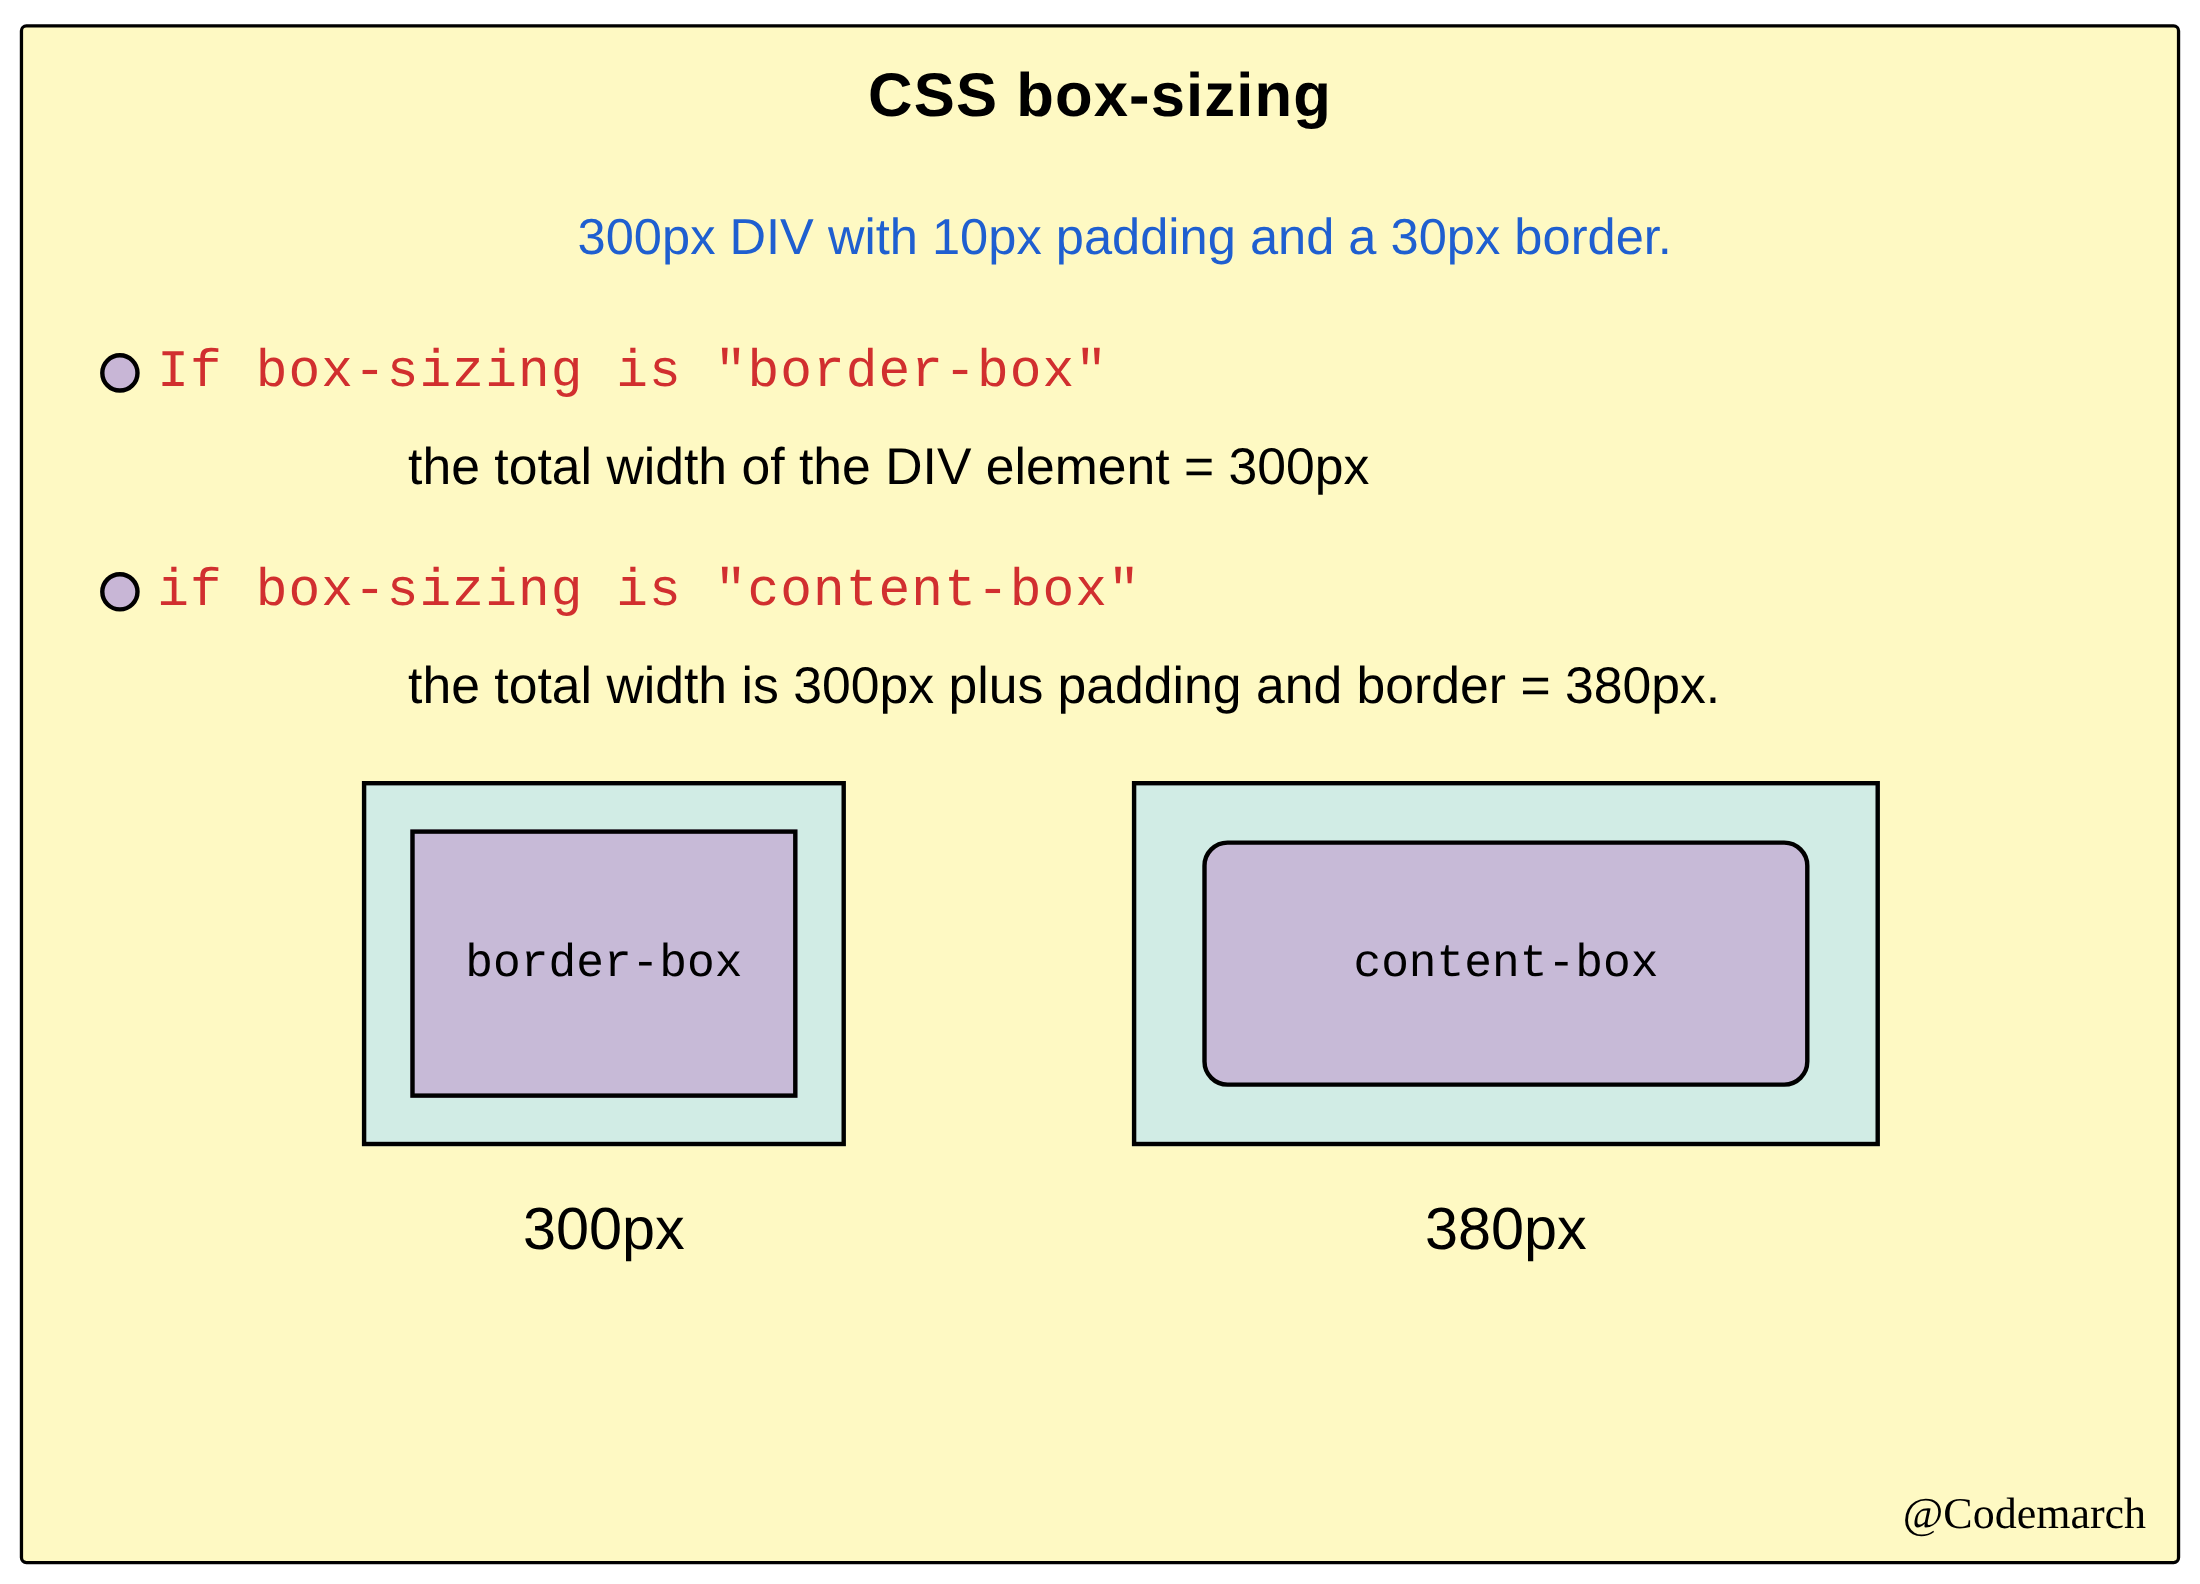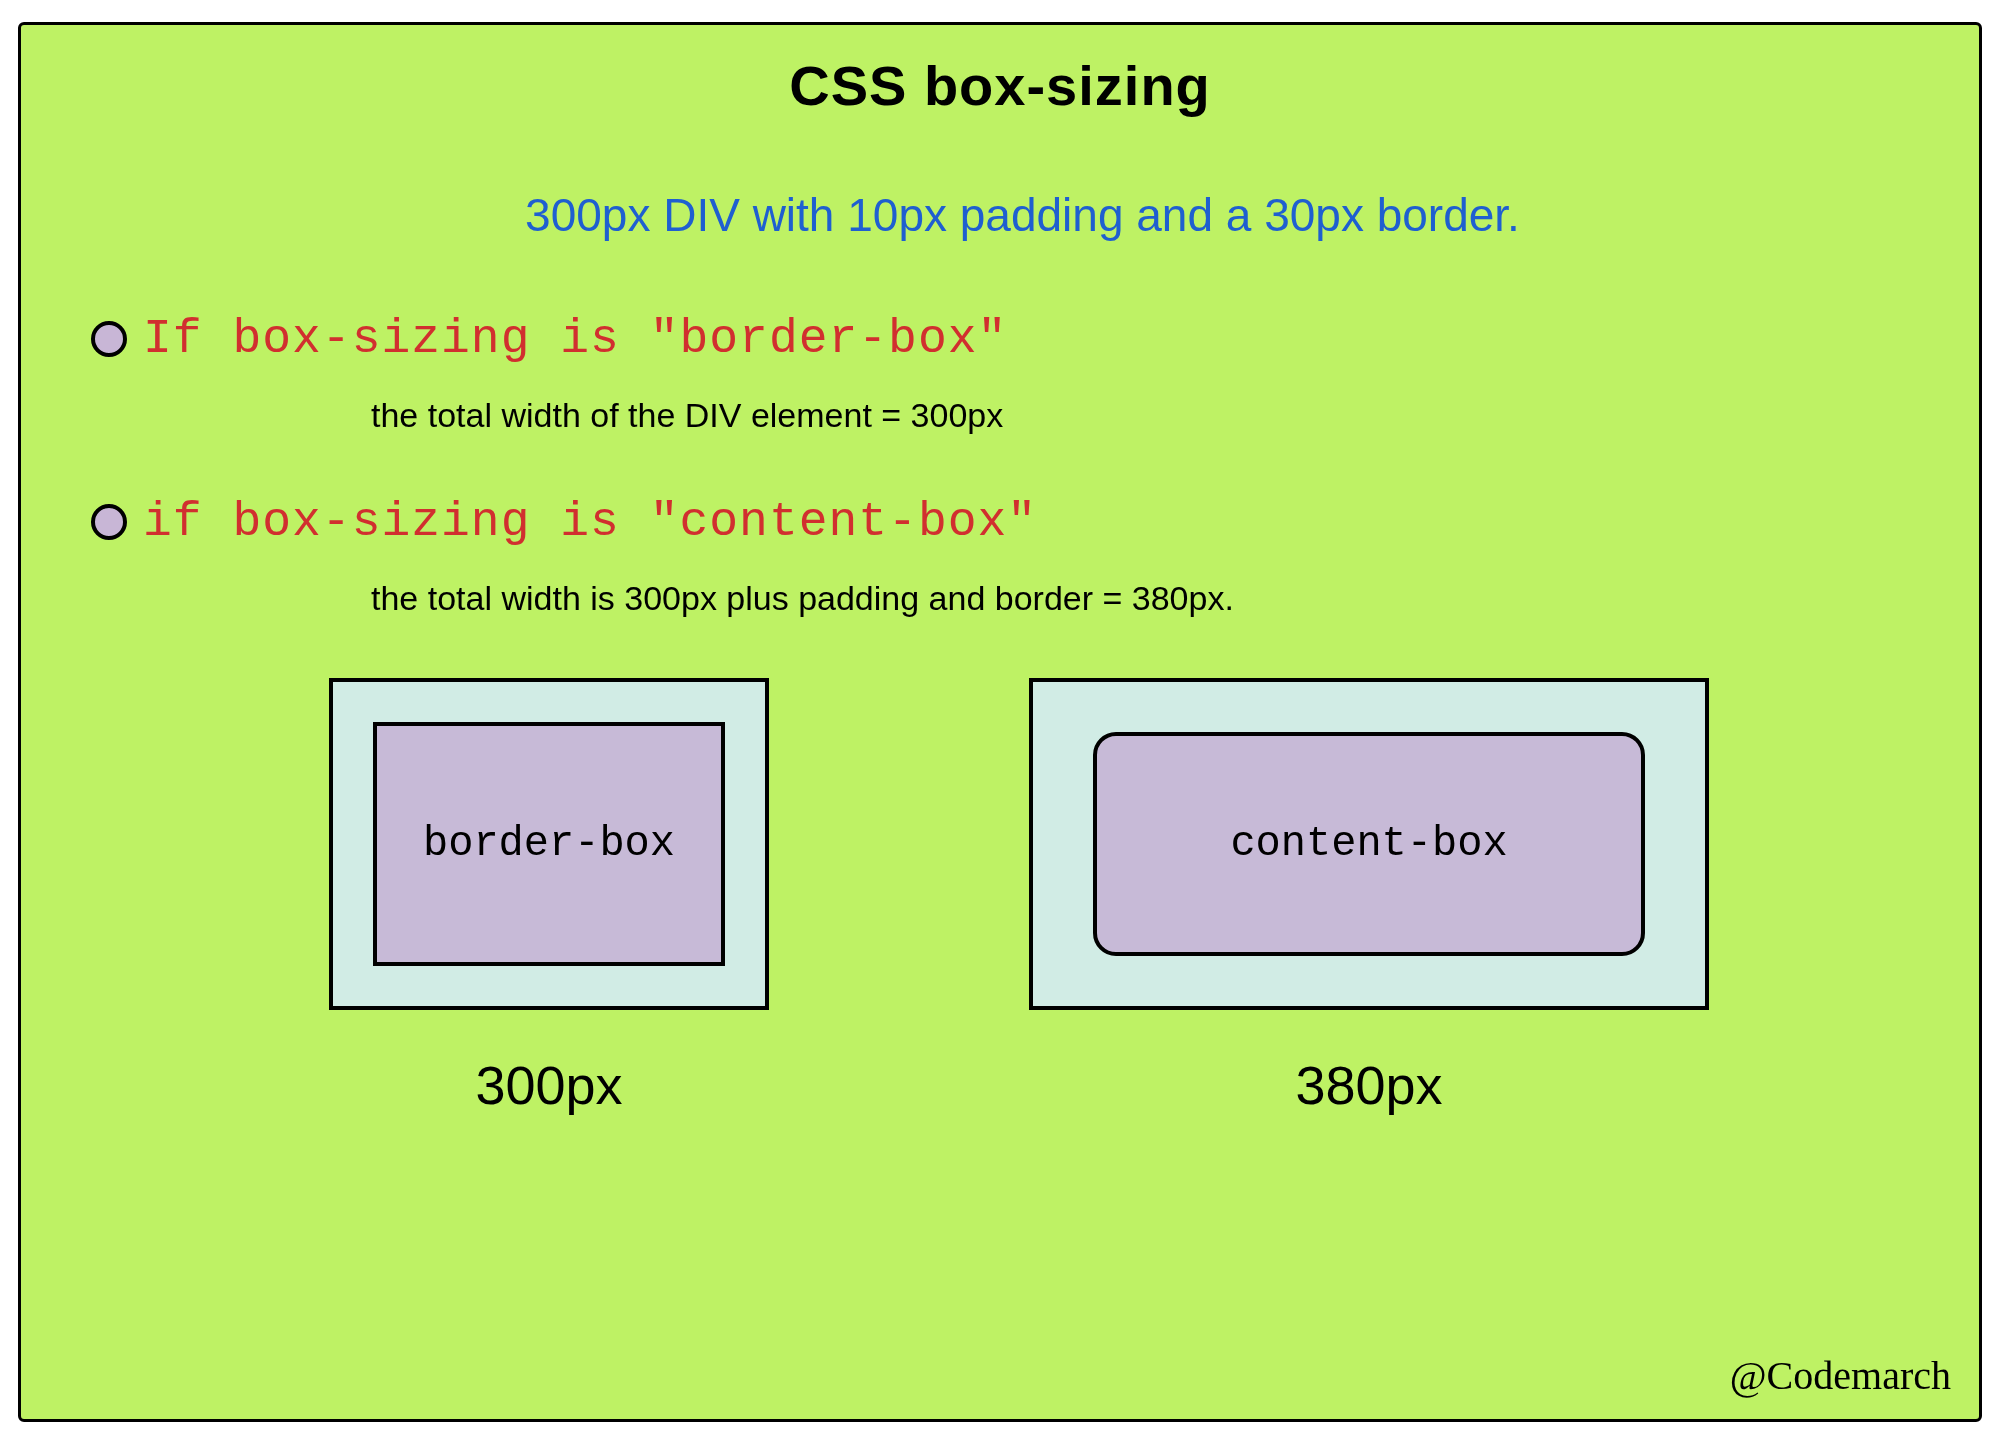--- a/index.html
+++ b/index.html
@@ -12,21 +12,21 @@
   }
   .stage {
     position: relative;
     width: 2000px; height: 1440px;
     padding: 22px 18px 18px 18px;
   }
   .card {
     position: relative;
     width: 100%;
     height: 100%;
-    background: #bef264;
+    background: #fef9c3;
     border: 3px solid #000;
     border-radius: 6px;
   }
   .title {
     text-align: center;
     font-size: 56px;
     font-weight: 600;
     margin-top: 28px;
     letter-spacing: 1px;
   }
@@ -55,21 +55,21 @@
     flex: 0 0 auto;
   }
   .bullet-heading {
     font-family: "Courier New", ui-monospace, monospace;
     color: #d12f2f;
     font-size: 48px;
     font-weight: 400;
     letter-spacing: 1px;
   }
   .bullet-body {
-    font-size: 34px;
+    font-size: 47px;
     margin: 30px 0 60px 280px;
     color: #000;
   }
   .boxes {
     display: flex;
     justify-content: center;
     align-items: flex-start;
     gap: 260px;
     margin-top: 40px;
     padding-left: 38px;

